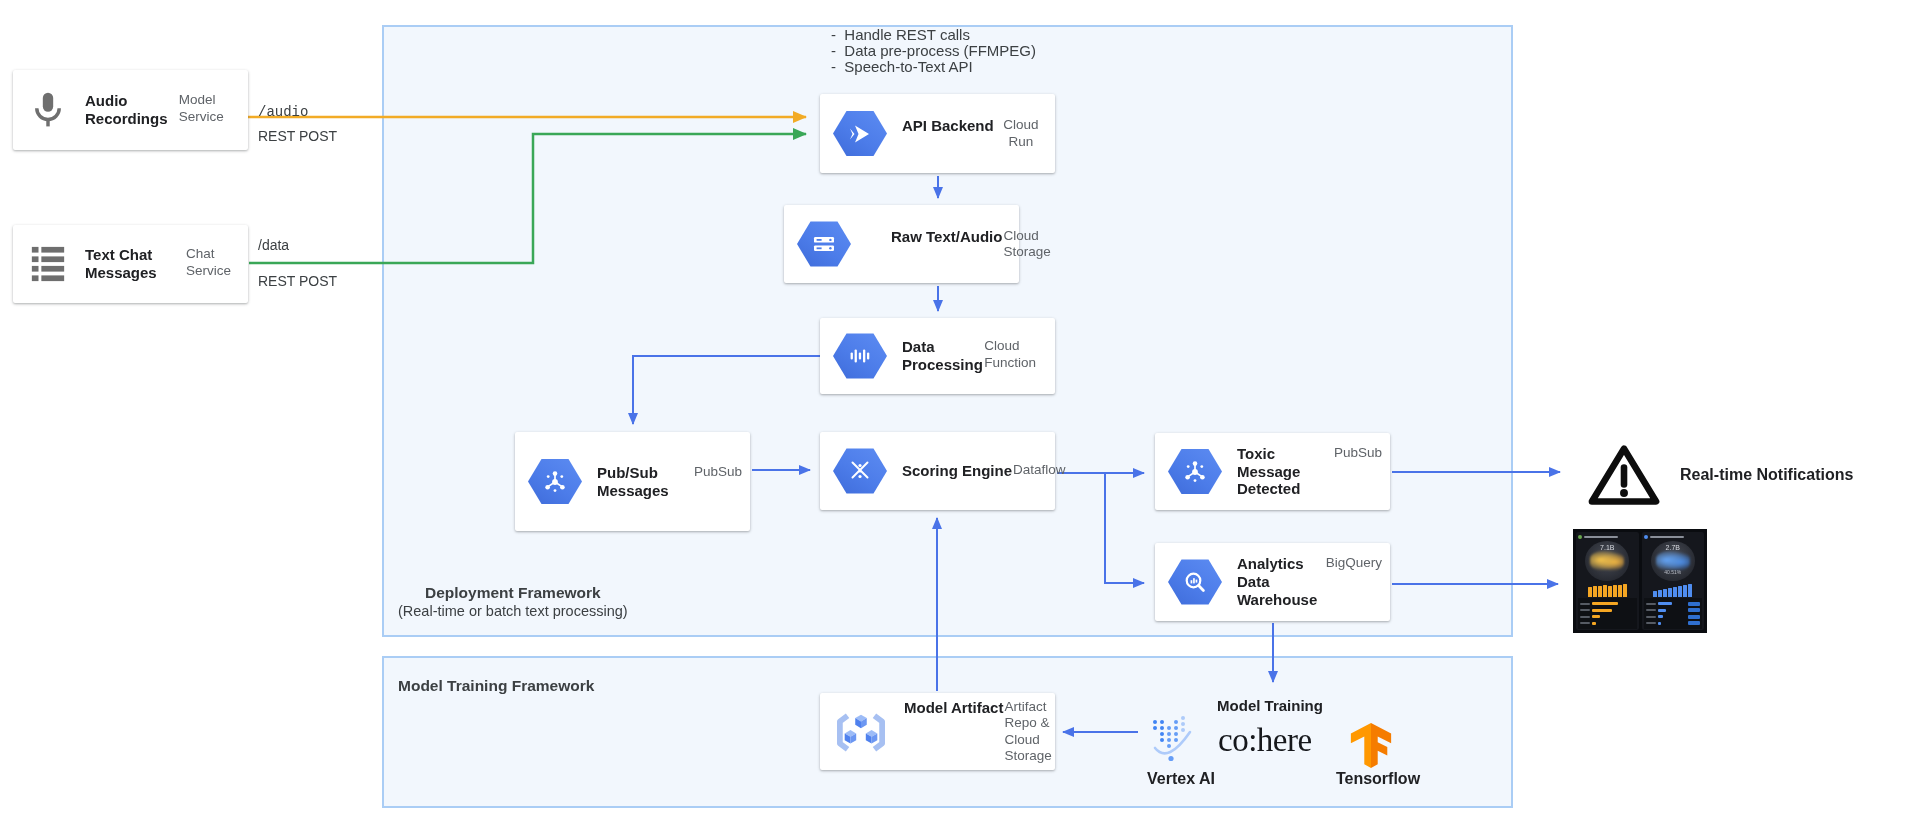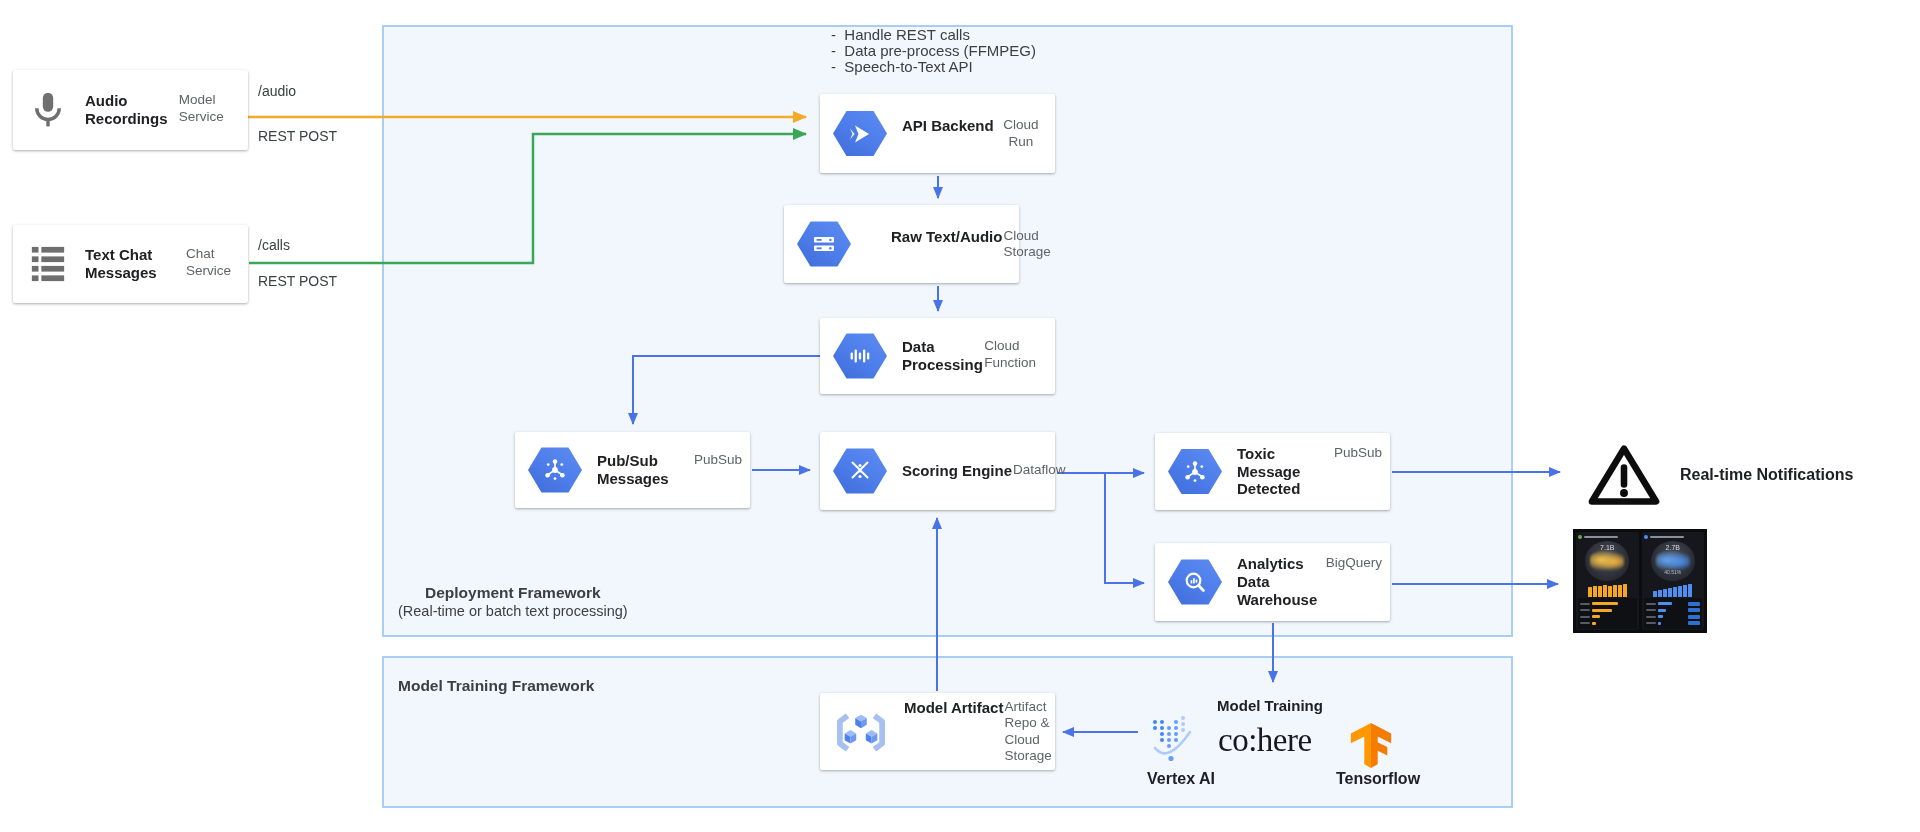--- a/index.html
+++ b/index.html
@@ -147,23 +147,23 @@
             <rect x="13" y="34" width="24" height="6"></rect>
         </g>
       </svg>
     </span>
     <span class="txt">
       <span class="title">Text Chat Messages</span>
       <span class="sub">Chat Service</span>
     </span>
   </div>
 
-  <span class="label" style="left:258px;top:83px;">/audio</span>
+  <span class="label" style="left:258px;top:104px;font-family:Liberation Mono, monospace;">/audio</span>
   <span class="label" style="left:258px;top:128px;">REST POST</span>
-  <span class="label" style="left:258px;top:237px;">/calls</span>
+  <span class="label" style="left:258px;top:237px;">/data</span>
   <span class="label" style="left:258px;top:273px;">REST POST</span>
   <span class="label" style="left:956px;top:297px;margin-top:28px;">Trigger</span>
 
   <div class="card" style="left:820px;top:94px;height:79px;text-align:center;">
     <span class="hex">
       <svg width="26" height="26" viewBox="0 0 26 26">
         <polygon points="8,4.5 22,13 8,21.5 11.5,13" fill="#fff"></polygon>
         <polygon points="3,7.5 7.5,13 3,18.5 5.5,13" fill="#fff"></polygon>
       </svg>
     </span>
@@ -201,21 +201,21 @@
           <rect x="20" y="9.5" width="2.3" height="7" rx="1.1"></rect>
         </g>
       </svg>
     </span>
     <span class="txt">
       <span class="title">Data Processing</span>
       <span class="sub">Cloud Function</span>
     </span>
   </div>
 
-  <div class="card" style="left:515px;top:432px;height:76px;">
+  <div class="card" style="left:515px;top:432px;height:99px;">
     <span class="hex">
       <svg width="26" height="26" viewBox="0 0 26 26">
         <g stroke="#fff" stroke-width="1.7">
           <line x1="13" y1="13" x2="13" y2="5"></line>
           <line x1="13" y1="13" x2="6" y2="17.6"></line>
           <line x1="13" y1="13" x2="20" y2="17.6"></line>
         </g>
         <g fill="#fff">
           <circle cx="13" cy="13" r="2.9"></circle>
           <circle cx="13" cy="4.6" r="2.3"></circle>

